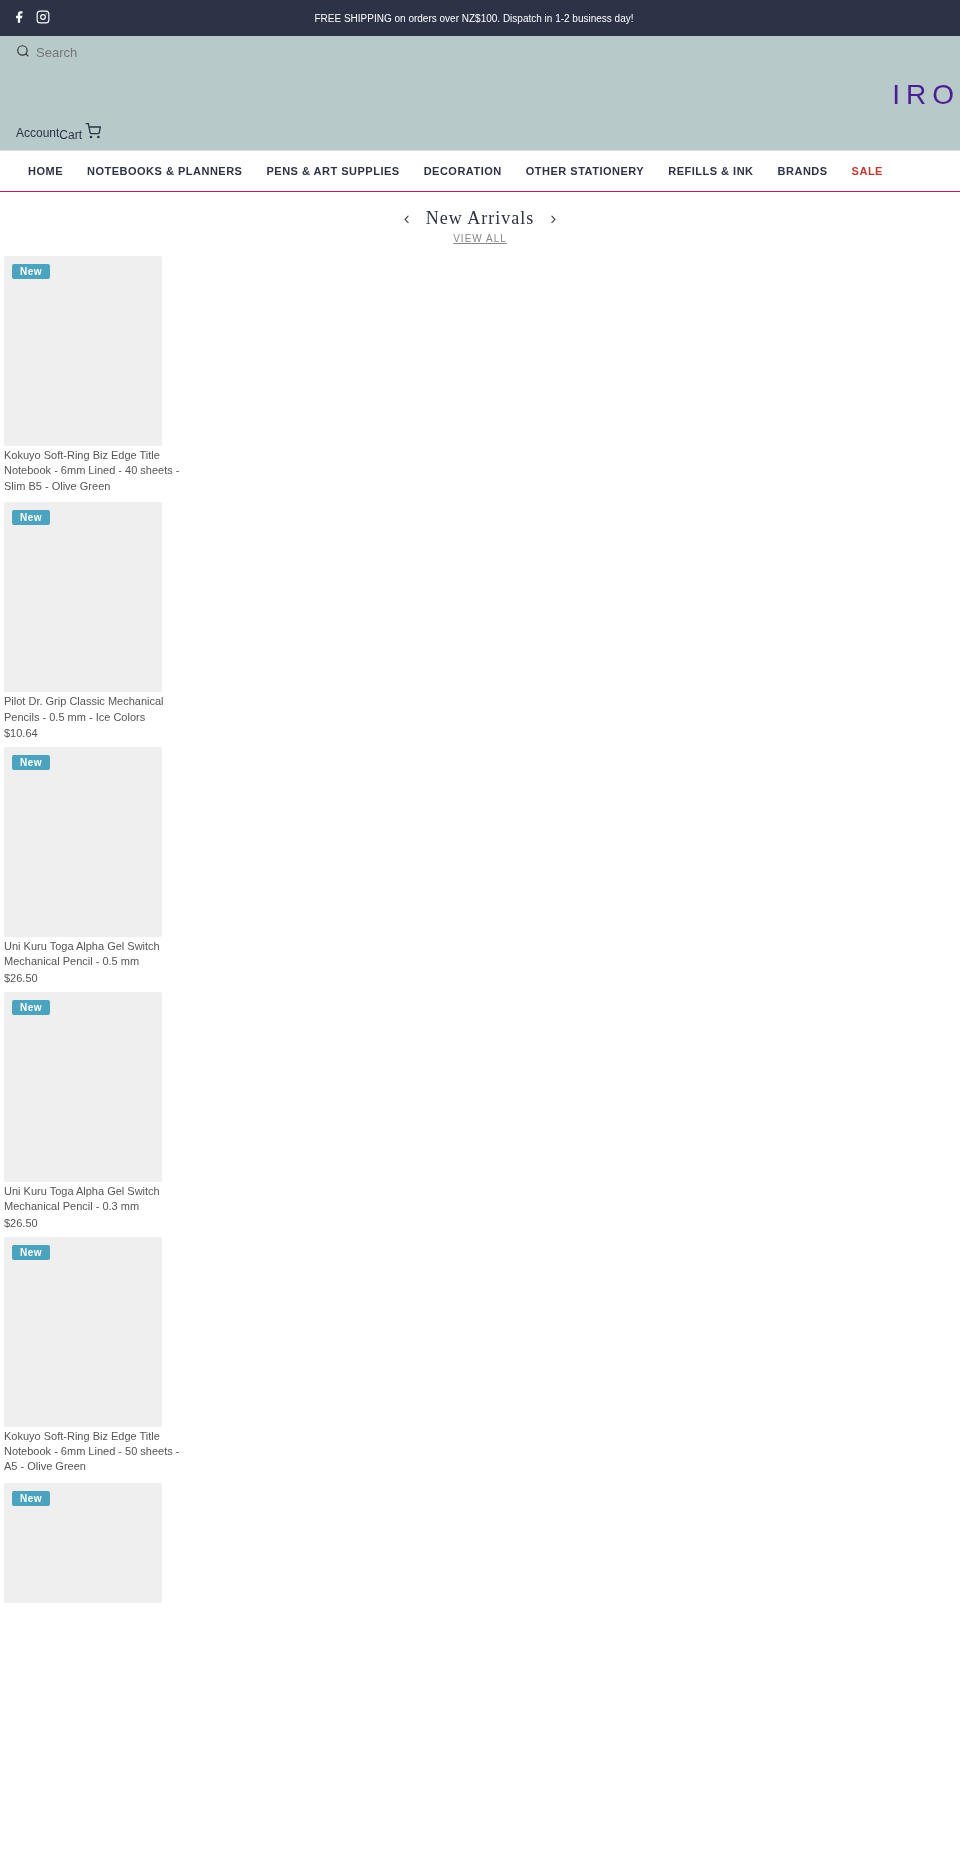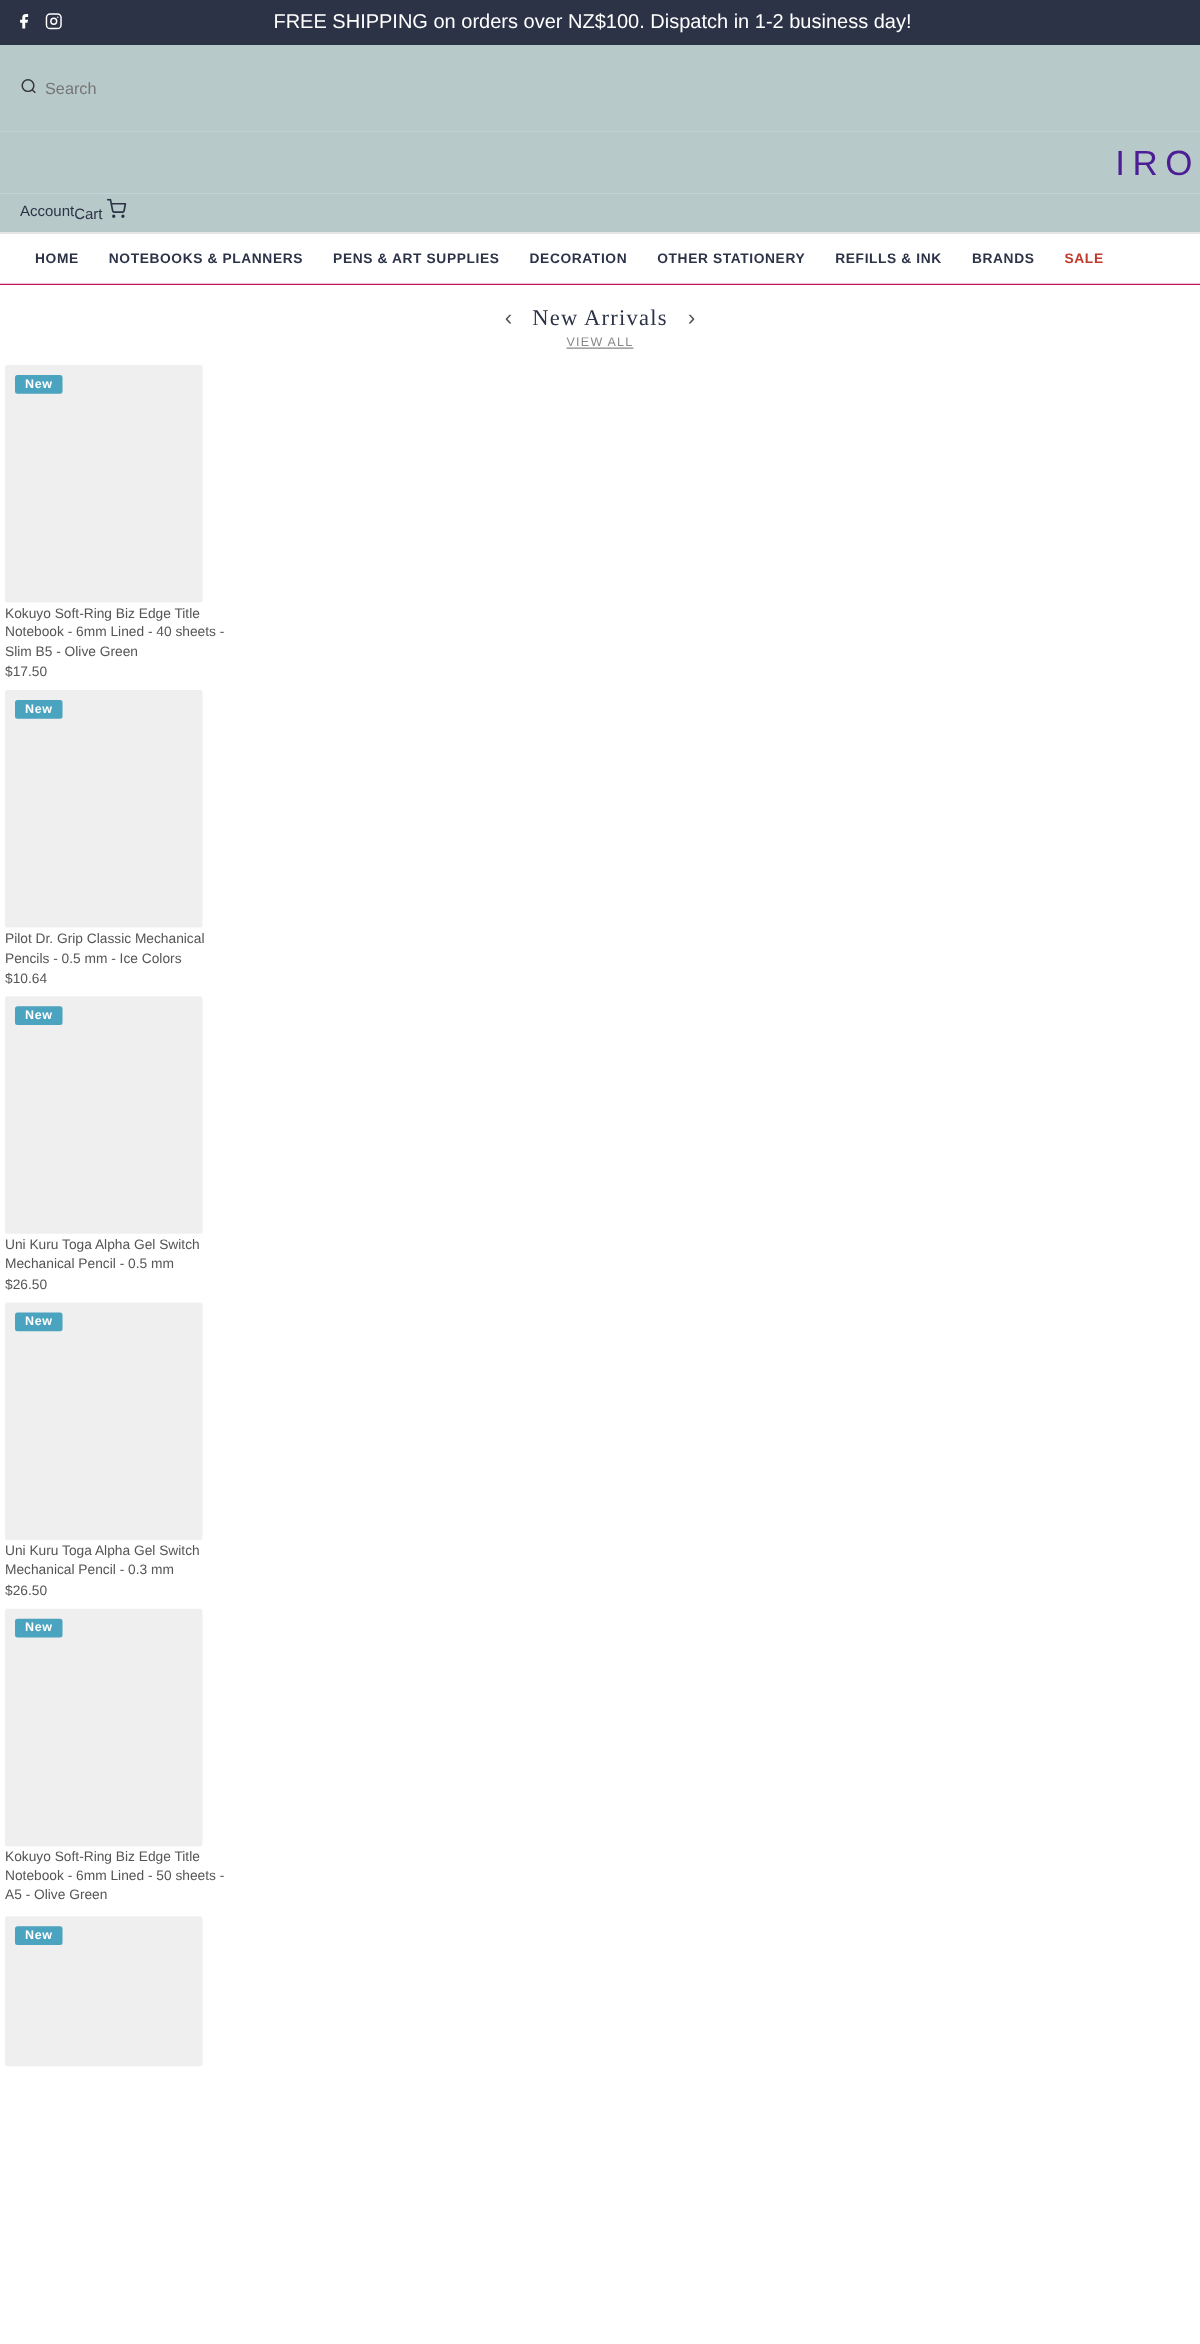--- a/index.html
+++ b/index.html
@@ -10,26 +10,26 @@
       background: #2c3347;
       color: #fff;
       display: flex;
       align-items: center;
       justify-content: space-between;
       padding: 6px 12px;
       height: 36px;
     }
     .top-bar-icons { display: flex; gap: 10px; }
     .top-bar-icons span { font-size: 14px; cursor: pointer; }
-    .top-bar-shipping { font-size: 16px; flex: 1; text-align: center; }
+    .top-bar-shipping { font-size: 10px; flex: 1; text-align: center; }
 
     
     .search-bar {
       background: #b8c9c9;
-      padding: 26px 16px;
+      padding: 8px 16px;
       display: flex;
       align-items: center;
       gap: 6px;
     }
     .search-bar .search-icon { font-size: 14px; color: #333; }
     .search-bar input {
       background: transparent;
       border: none;
       outline: none;
       font-size: 13px;
@@ -216,21 +216,20 @@
   <span class="arrow">›</span>
 </div>
 <div class="view-all-link">VIEW ALL</div>
 
 <div class="product-list" id="product-list">
     <div class="product-item">
     <div class="product-image-wrap" style="height:190px">
       <span class="new-badge">New</span>
     </div>
     <div class="product-name">Kokuyo Soft-Ring Biz Edge Title Notebook - 6mm Lined - 40 sheets - Slim B5 - Olive Green</div>
-    <div class="product-price">$17.50</div>
   </div>
     <div class="product-item">
     <div class="product-image-wrap" style="height:190px">
       <span class="new-badge">New</span>
     </div>
     <div class="product-name">Pilot Dr. Grip Classic Mechanical Pencils - 0.5 mm - Ice Colors</div>
     <div class="product-price">$10.64</div>
   </div>
     <div class="product-item">
     <div class="product-image-wrap" style="height:190px">

